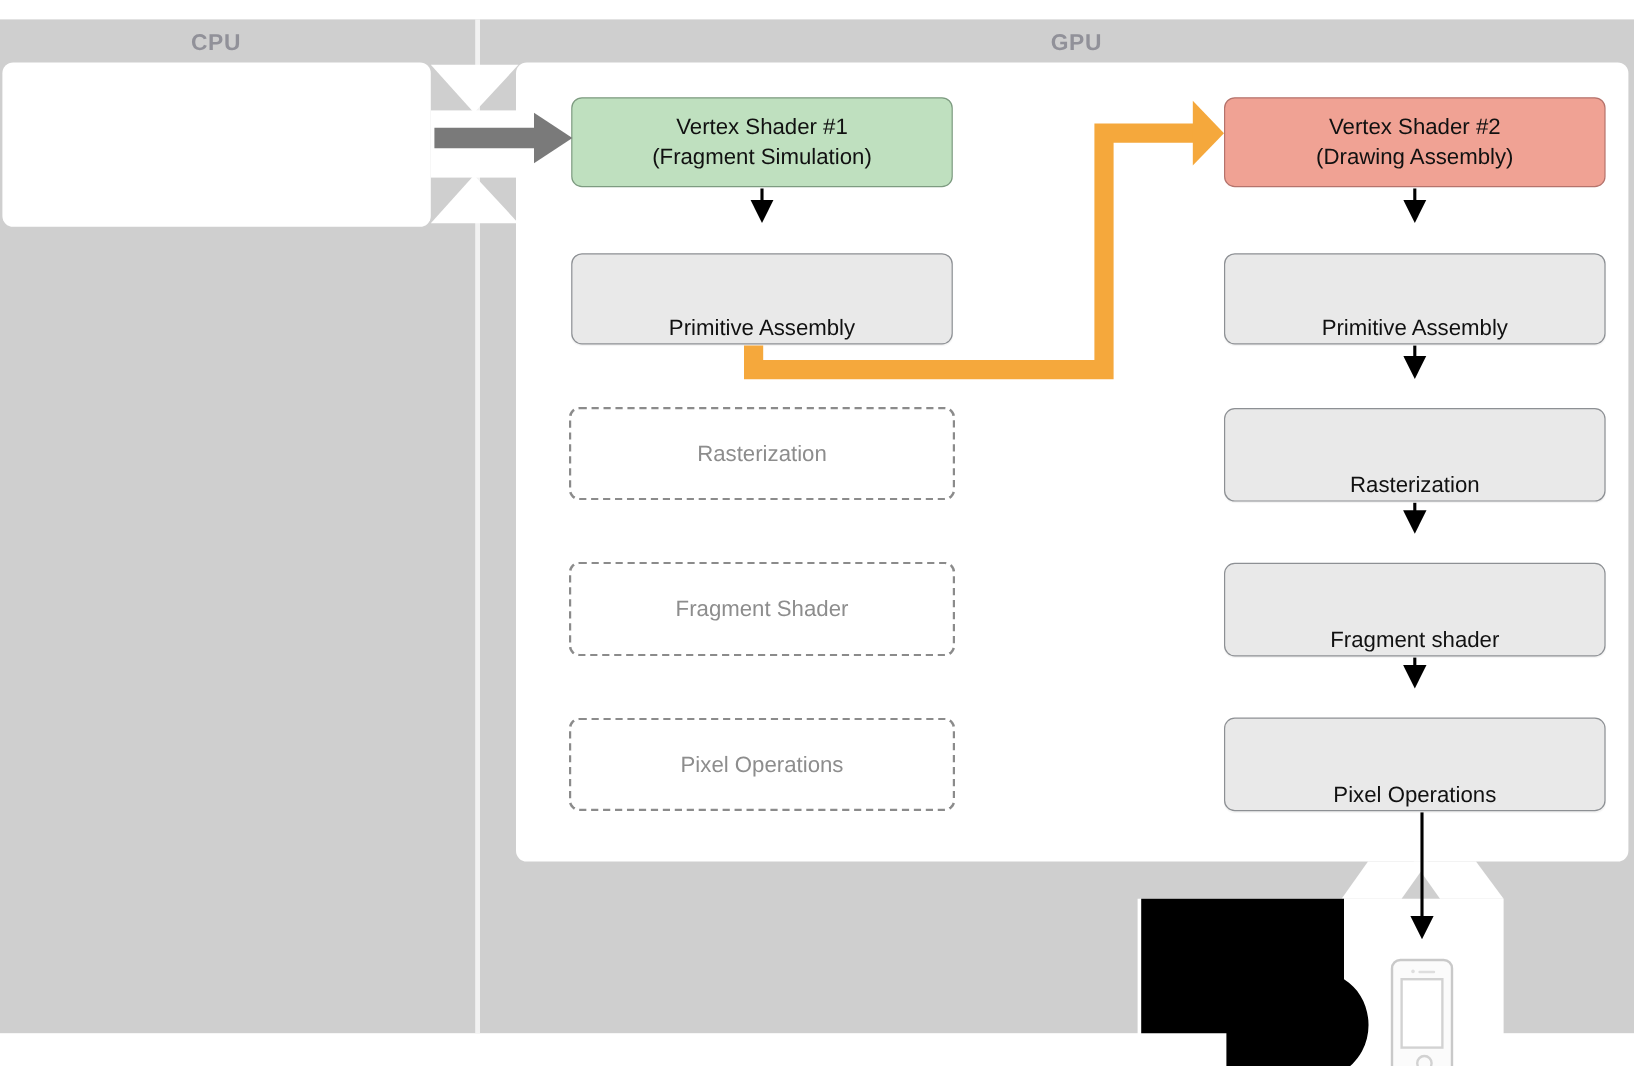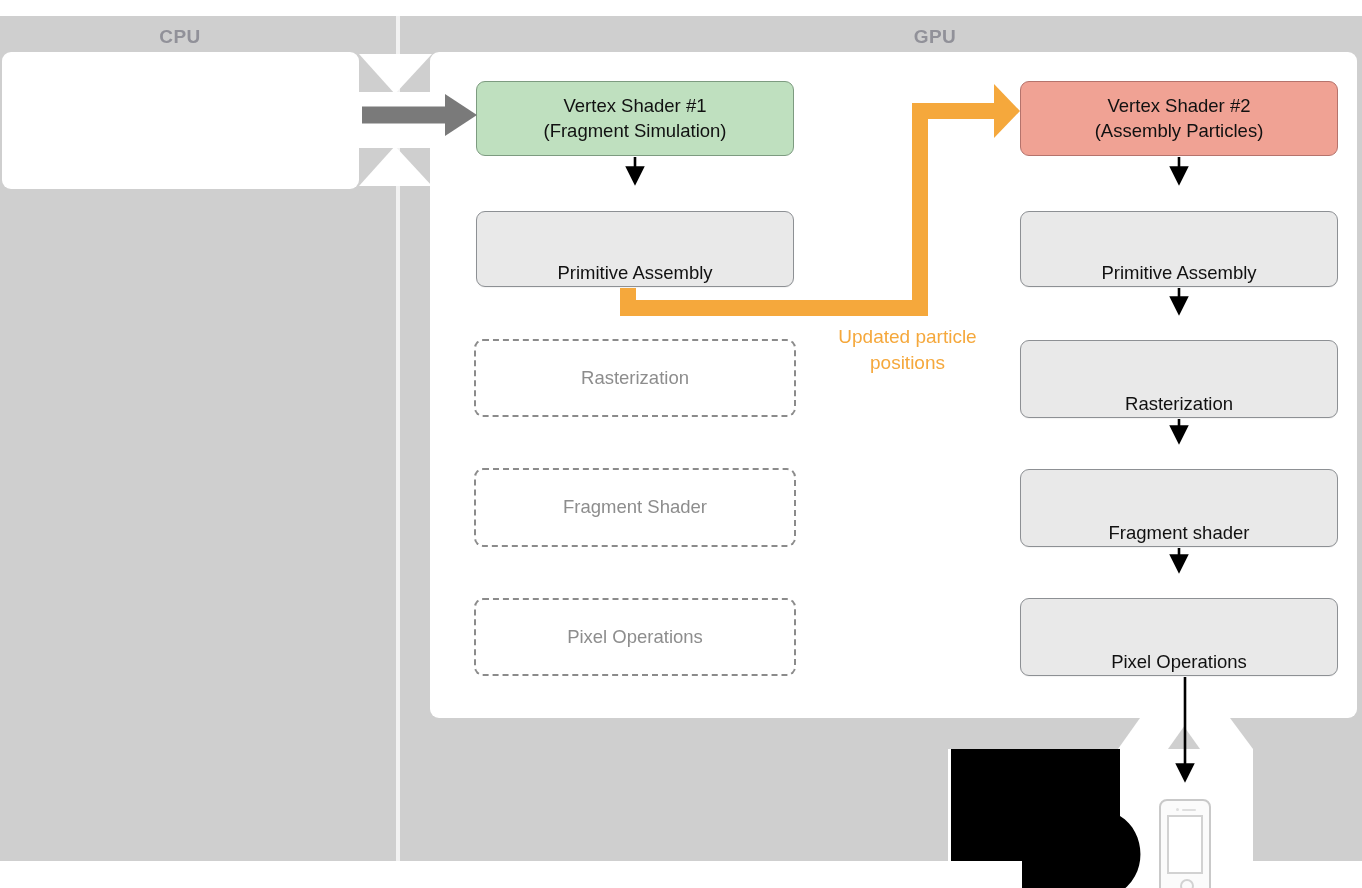--- a/index.html
+++ b/index.html
@@ -39,21 +39,21 @@
 </style>
 </head>
 <body>
 
 <div id="stage">
 
   <div class="bg-band"></div>
   <div class="bg-divider" style="left:396px;"></div>
 
   <div class="section-title" style="left:120px;top:10px;width:120px;">CPU</div>
-  <div class="section-title" style="left:875px;top:10px;width:120px;">GPU</div>
+  <div class="section-title" style="left:837px;top:10px;width:120px;">GPU</div>
 
   <div class="panel" style="left:2px;top:36px;width:357px;height:137px;"></div>
 
 
   <div class="panel" style="left:430px;top:36px;width:927px;height:666px;"></div>
 
   <svg class="svg-layer">
     <polygon points="359,38 432,38 395,78" fill="#ffffff"></polygon>
     <polygon points="359,170 432,170 395,130" fill="#ffffff"></polygon>
     <rect x="359" y="76" width="73" height="56" fill="#ffffff"></rect>
@@ -75,21 +75,21 @@
   <div class="node node-ghost" style="left:474px;top:452px;width:322px;height:79px;">
     <span>Fragment Shader</span>
   </div>
 
   <div class="node node-ghost" style="left:474px;top:582px;width:322px;height:78px;">
     <span>Pixel Operations</span>
   </div>
 
   <div class="node node-red" style="left:1020px;top:65px;width:318px;height:75px;flex-direction:column;">
     <span>Vertex Shader #2</span>
-    <span>(Assembly Particles)</span>
+    <span>(Drawing Assembly)</span>
   </div>
 
   <div class="node node-solid" style="left:1020px;top:195px;width:318px;height:76px;">
     <span>Primitive Assembly</span>
   </div>
 
   <div class="node node-solid" style="left:1020px;top:324px;width:318px;height:78px;">
     <span>Rasterization</span>
   </div>
 
@@ -143,24 +143,20 @@
     <g>
       <line x1="1185" y1="661" x2="1185" y2="757" stroke="#000000" stroke-width="2.6" marker-end="url(#blkArrow)"></line>
     </g>
 
     <g>
       <path d="M628,272 L628,292 L920,292 L920,95 L1000,95" stroke="#f5a83c" stroke-width="16" fill="none" stroke-linejoin="miter" stroke-linecap="butt"></path>
       <polygon points="994,68 1020,95 994,122" fill="#f5a83c"></polygon>
     </g>
   </svg>
 
-  <div class="orange-label" style="left:800px;top:308px;width:215px;">
-    <div>Updated particle</div>
-    <div>positions</div>
-  </div>
 
   <div class="phone" style="left:1159px;top:783px;width:52px;height:98px;">
     <div class="phone-cam" style="left:15px;top:7px;width:3px;height:3px;"></div>
     <div class="phone-speaker" style="left:21px;top:7.5px;width:14px;height:2.5px;"></div>
     <div class="phone-screen" style="left:6px;top:14px;width:36px;height:59px;"></div>
     <div class="phone-home" style="left:19px;top:78px;width:14px;height:14px;"></div>
   </div>
 
 </div>
 

